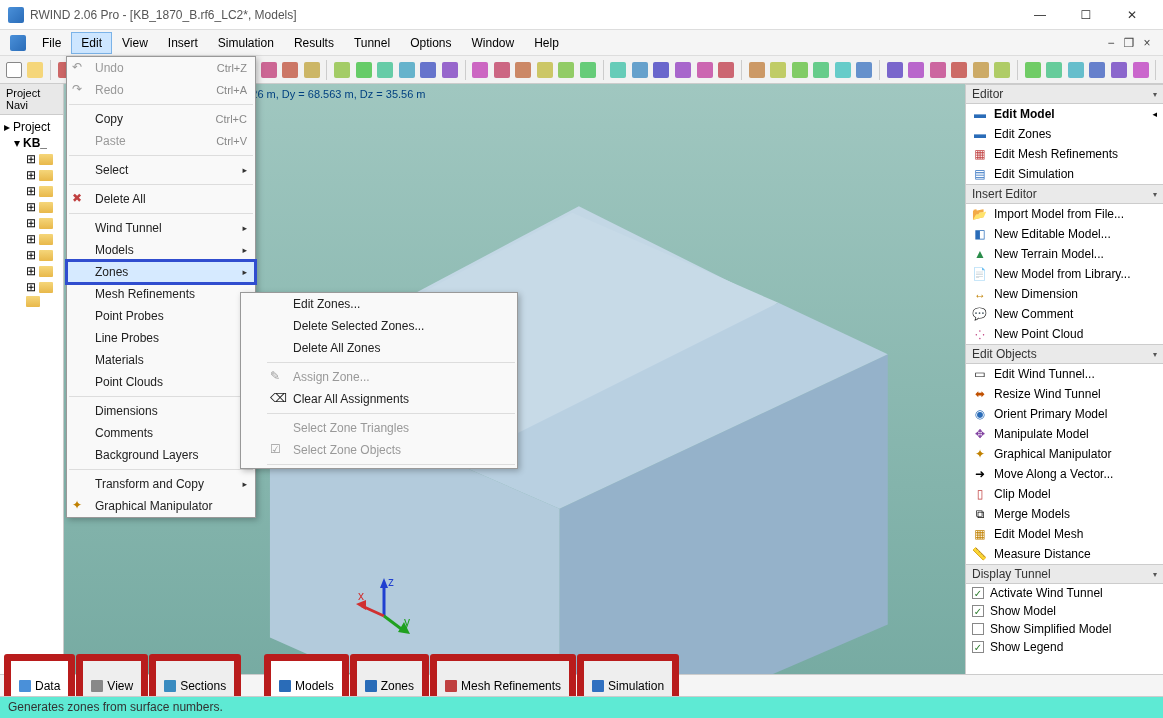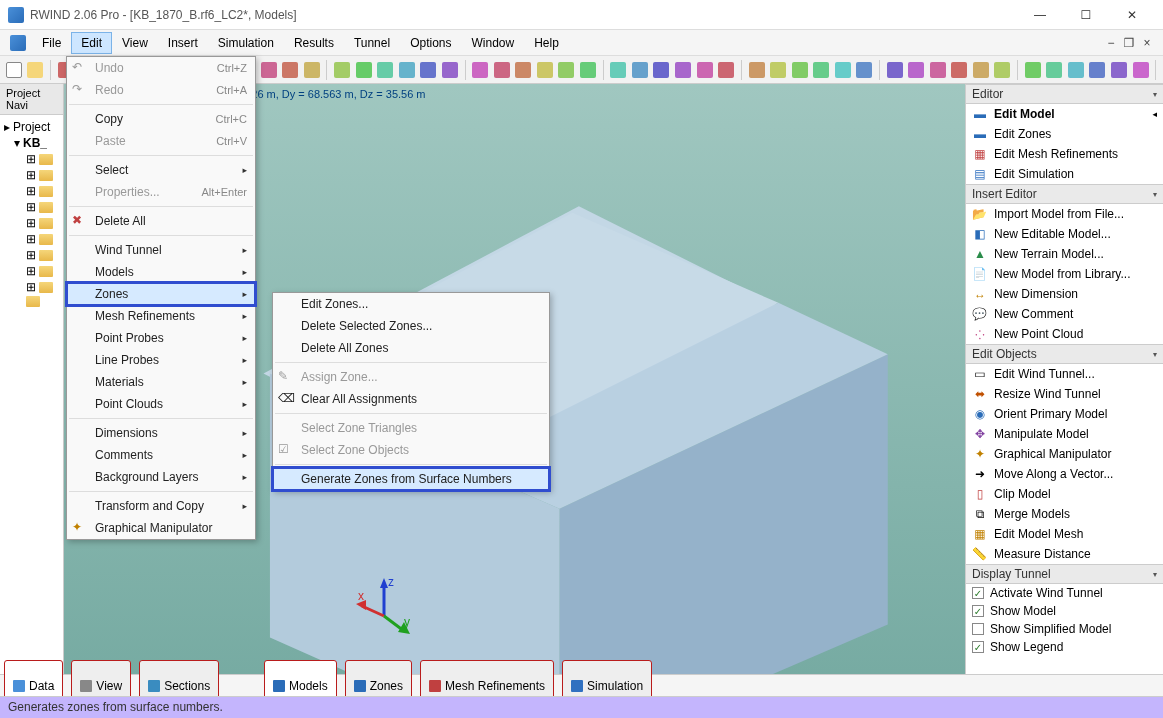--- a/index.html
+++ b/index.html
@@ -45,39 +45,39 @@
 .r-section { background:#eaeaea;border:1px solid #ccc;border-width:1px 0;padding:2px 6px;font-size:11px;color:#333;display:flex;align-items:center; }
 .r-section .chev { margin-left:auto;font-size:8px;color:#555; }
 .r-item { display:flex;align-items:center;gap:6px;padding:2px 6px;font-size:11px; }
 .r-ico { width:16px;height:16px;display:flex;align-items:center;justify-content:center; }
 .r-item b { font-weight:bold; }
 .chk { width:12px;height:12px;border:1px solid #888;background:#fff;display:flex;align-items:center;justify-content:center;font-size:10px;color:#2a7a2a; }
 
 
 .bottom-tabs-row { position:absolute; bottom:22px; left:0; right:0; height:22px; background:#f5f5f5;border-top:1px solid #ccc;display:flex;align-items:center; }
 .tabset { display:flex;align-items:center;gap:0;padding:0 4px; }
-.tab { display:flex;align-items:center;gap:4px;padding:18px 8px;border:1px solid #b91c1c;background:#fff;font-size:11px;border-radius:3px 3px 0 0;margin-right:8px; }
+.tab { display:flex;align-items:center;gap:4px;padding:18px 8px;border:7px solid #b91c1c;background:#fff;font-size:11px;border-radius:3px 3px 0 0;margin-right:1px; }
 .tab.inactive { background:#eee; }
 .tab-ico { width:12px;height:12px;border-radius:1px; }
 
 
-.statusbar { position:absolute;bottom:0;left:0;right:0;height:22px;background:#c4b5fd;border-top:1px solid #ccc;padding:3px 8px;font-size:11px;color:#333; }
+.statusbar { position:absolute;bottom:0;left:0;right:0;height:22px;background:#5eead4;border-top:1px solid #ccc;padding:3px 8px;font-size:11px;color:#333; }
 
 
 .dropdown { position:absolute; background:#f9f9f9; border:1px solid #999; box-shadow:2px 2px 6px rgba(0,0,0,.25); z-index:100; }
 .dropdown .row { display:flex;align-items:center;height:22px;padding:0 8px 0 28px;position:relative;font-size:12px;color:#222; }
 .dropdown .row.disabled { color:#999; }
 .dropdown .row .ico { position:absolute;left:5px;width:16px;height:16px; }
 .dropdown .row .shortcut { margin-left:auto;color:#888;font-size:11px;padding-left:20px; }
 .dropdown .row .sub { margin-left:auto;font-size:9px;color:#333;padding-left:20px; }
 .dropdown .sep { height:1px;background:#ddd;margin:3px 2px; }
 .dropdown .row.boxed { outline:3px solid #304dcf; outline-offset:-1px; background:#d6eaff; }
 
 #edit-menu { left:66px; top:56px; width:190px; }
-#zones-menu { left:272px; top:292px; width:278px; }
+#zones-menu { left:240px; top:292px; width:278px;padding-left:24px; }
 
 </style>
 </head>
 <body>
 
 <div class="titlebar">
   <div class="app-icon"></div>
   <div class="title">RWIND 2.06 Pro - [KB_1870_B.rf6_LC2*, Models]</div>
   <div class="win-btns">
     <div class="win-btn">—</div>
@@ -548,24 +548,20 @@
     </div>
   <div class="row disabled">
       <span>Paste</span>
       <span class="shortcut">Ctrl+V</span>
     </div>
   <div class="sep"></div>
   <div class="row">
       <span>Select</span>
       <span class="sub">▸</span>
     </div>
-  <div class="row disabled">
-      <span>Properties...</span>
-      <span class="shortcut">Alt+Enter</span>
-    </div>
   <div class="sep"></div>
   <div class="row">
       <span class="ico" style="color:#c04040">✖</span>
       <span>Delete All</span>
     </div>
   <div class="sep"></div>
   <div class="row">
       <span>Wind Tunnel</span>
       <span class="sub">▸</span>
     </div>
@@ -642,16 +638,13 @@
     </div>
   <div class="sep"></div>
   <div class="row disabled">
       <span>Select Zone Triangles</span>
     </div>
   <div class="row disabled">
       <span class="ico">☑</span>
       <span>Select Zone Objects</span>
     </div>
   <div class="sep"></div>
-  <div class="row boxed">
-      <span>Generate Zones from Surface Numbers</span>
-    </div>
 </div>
 
 </body></html>

